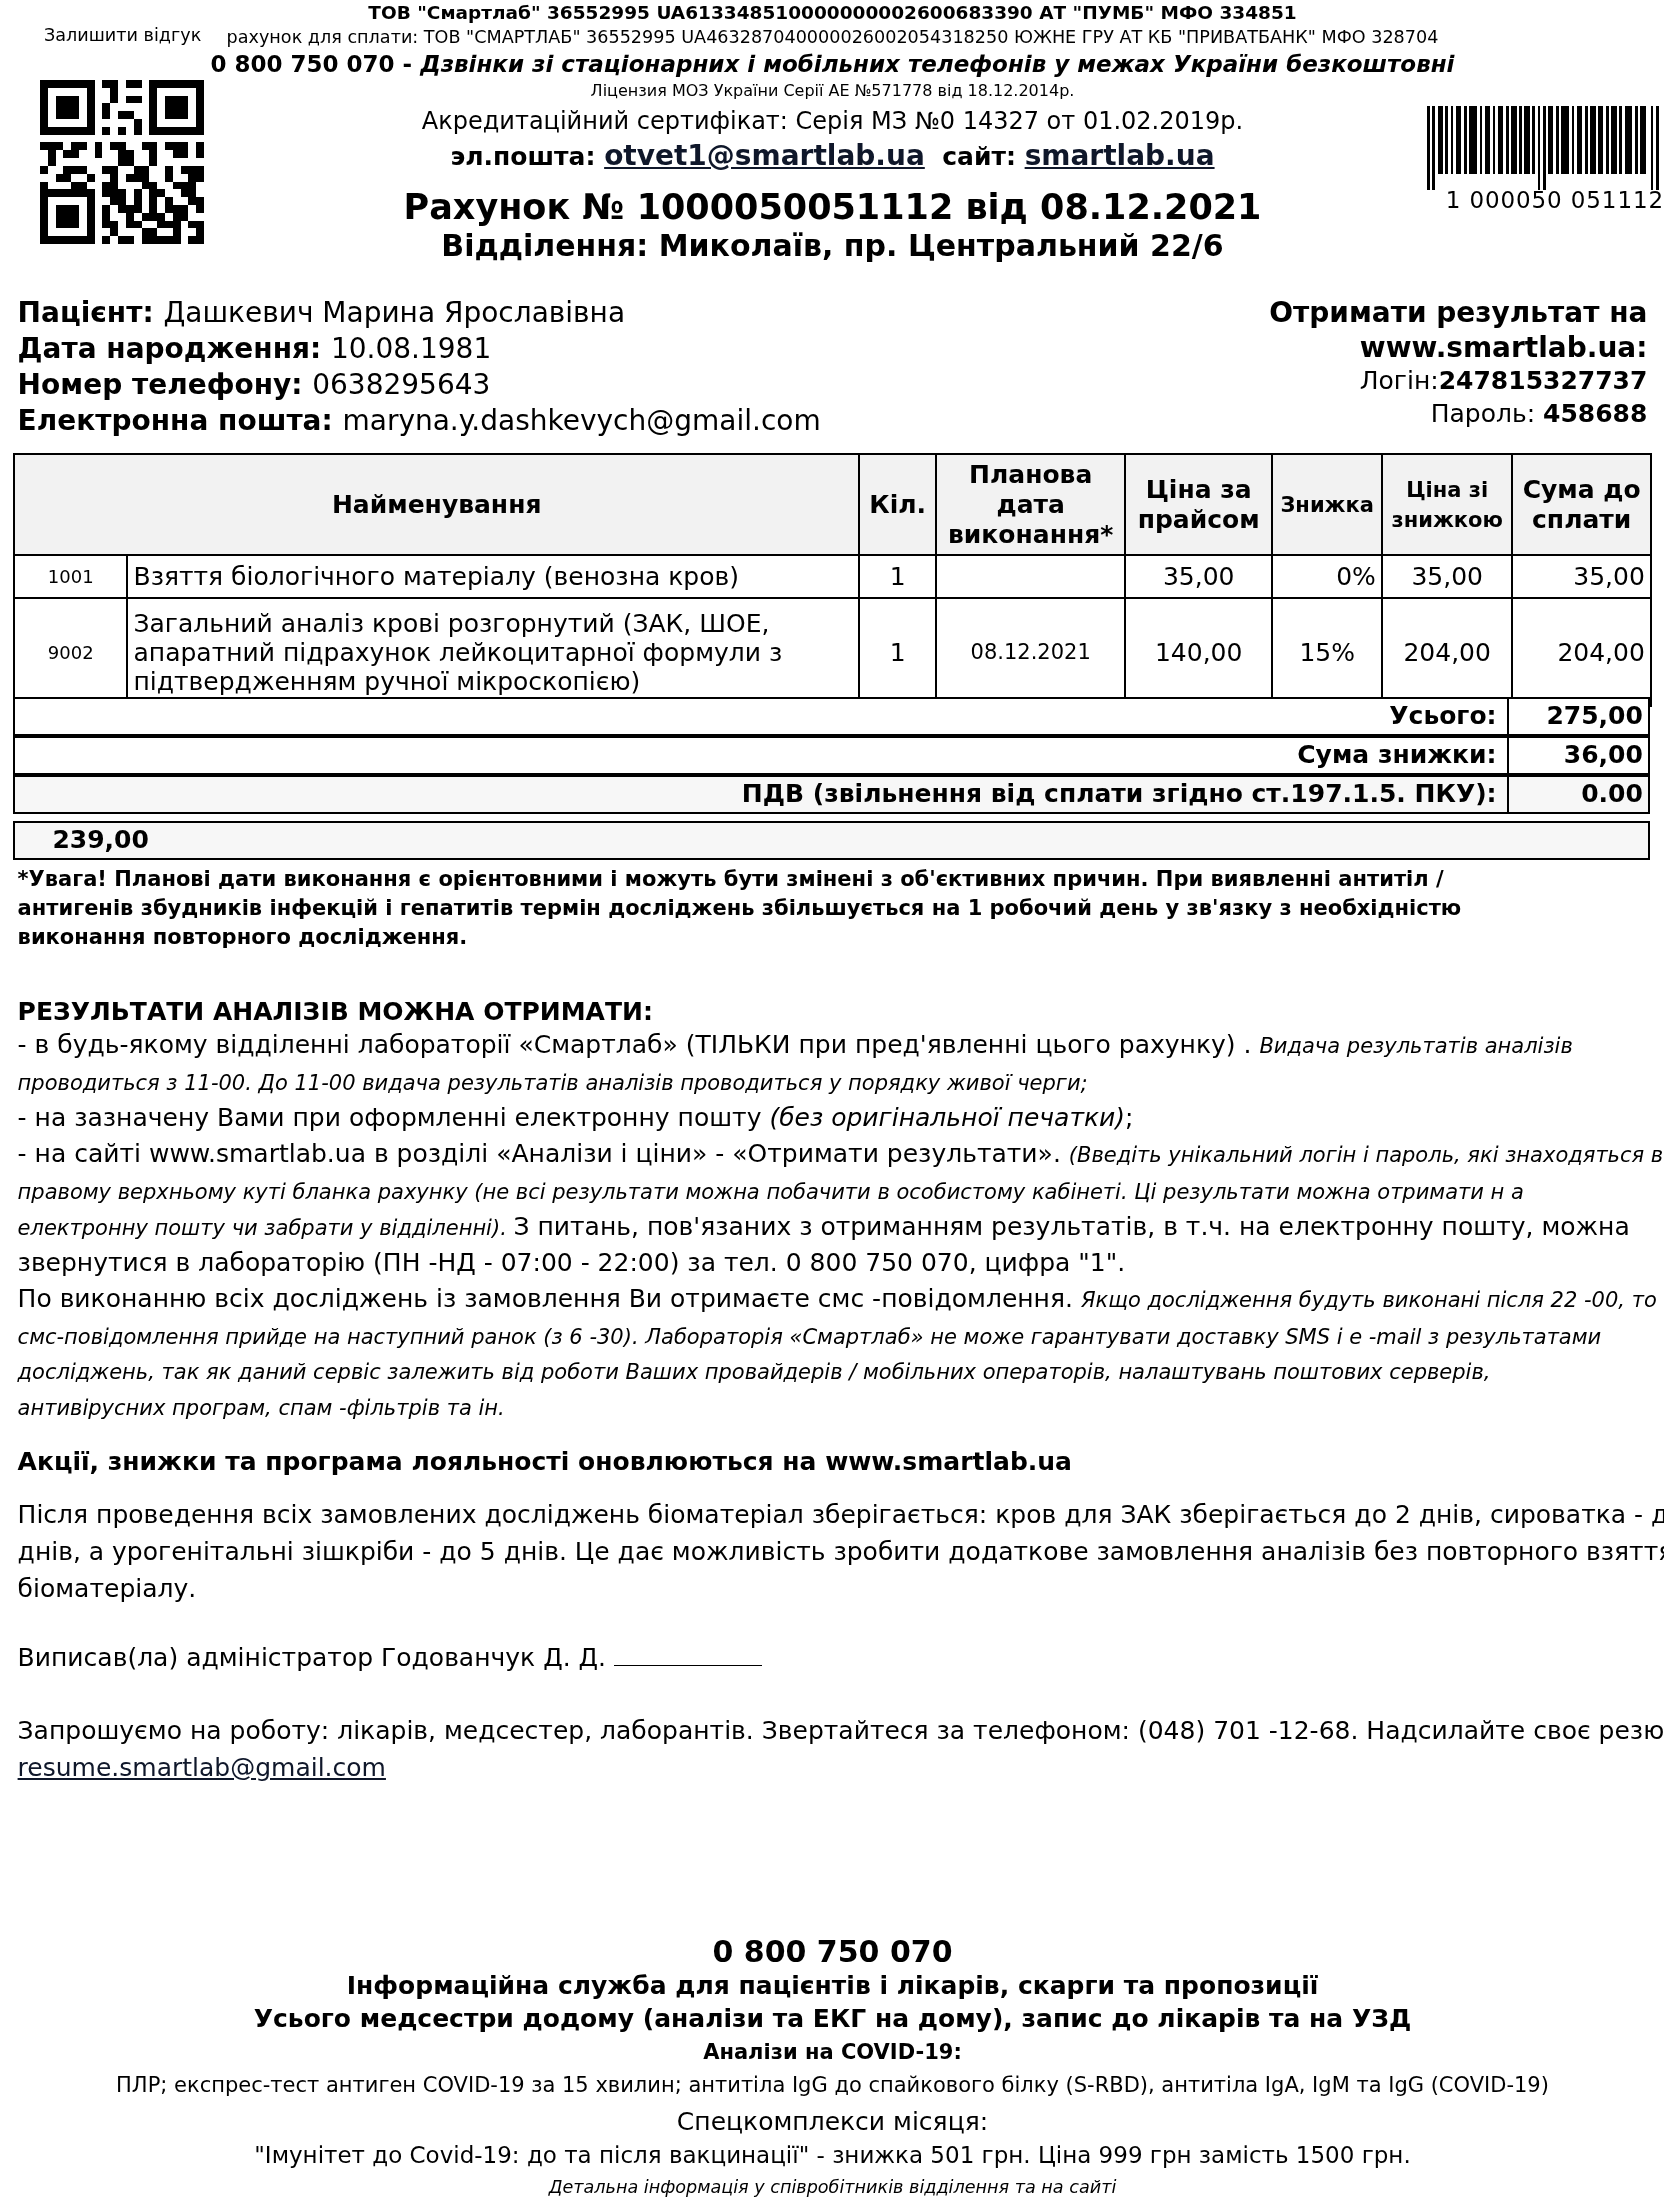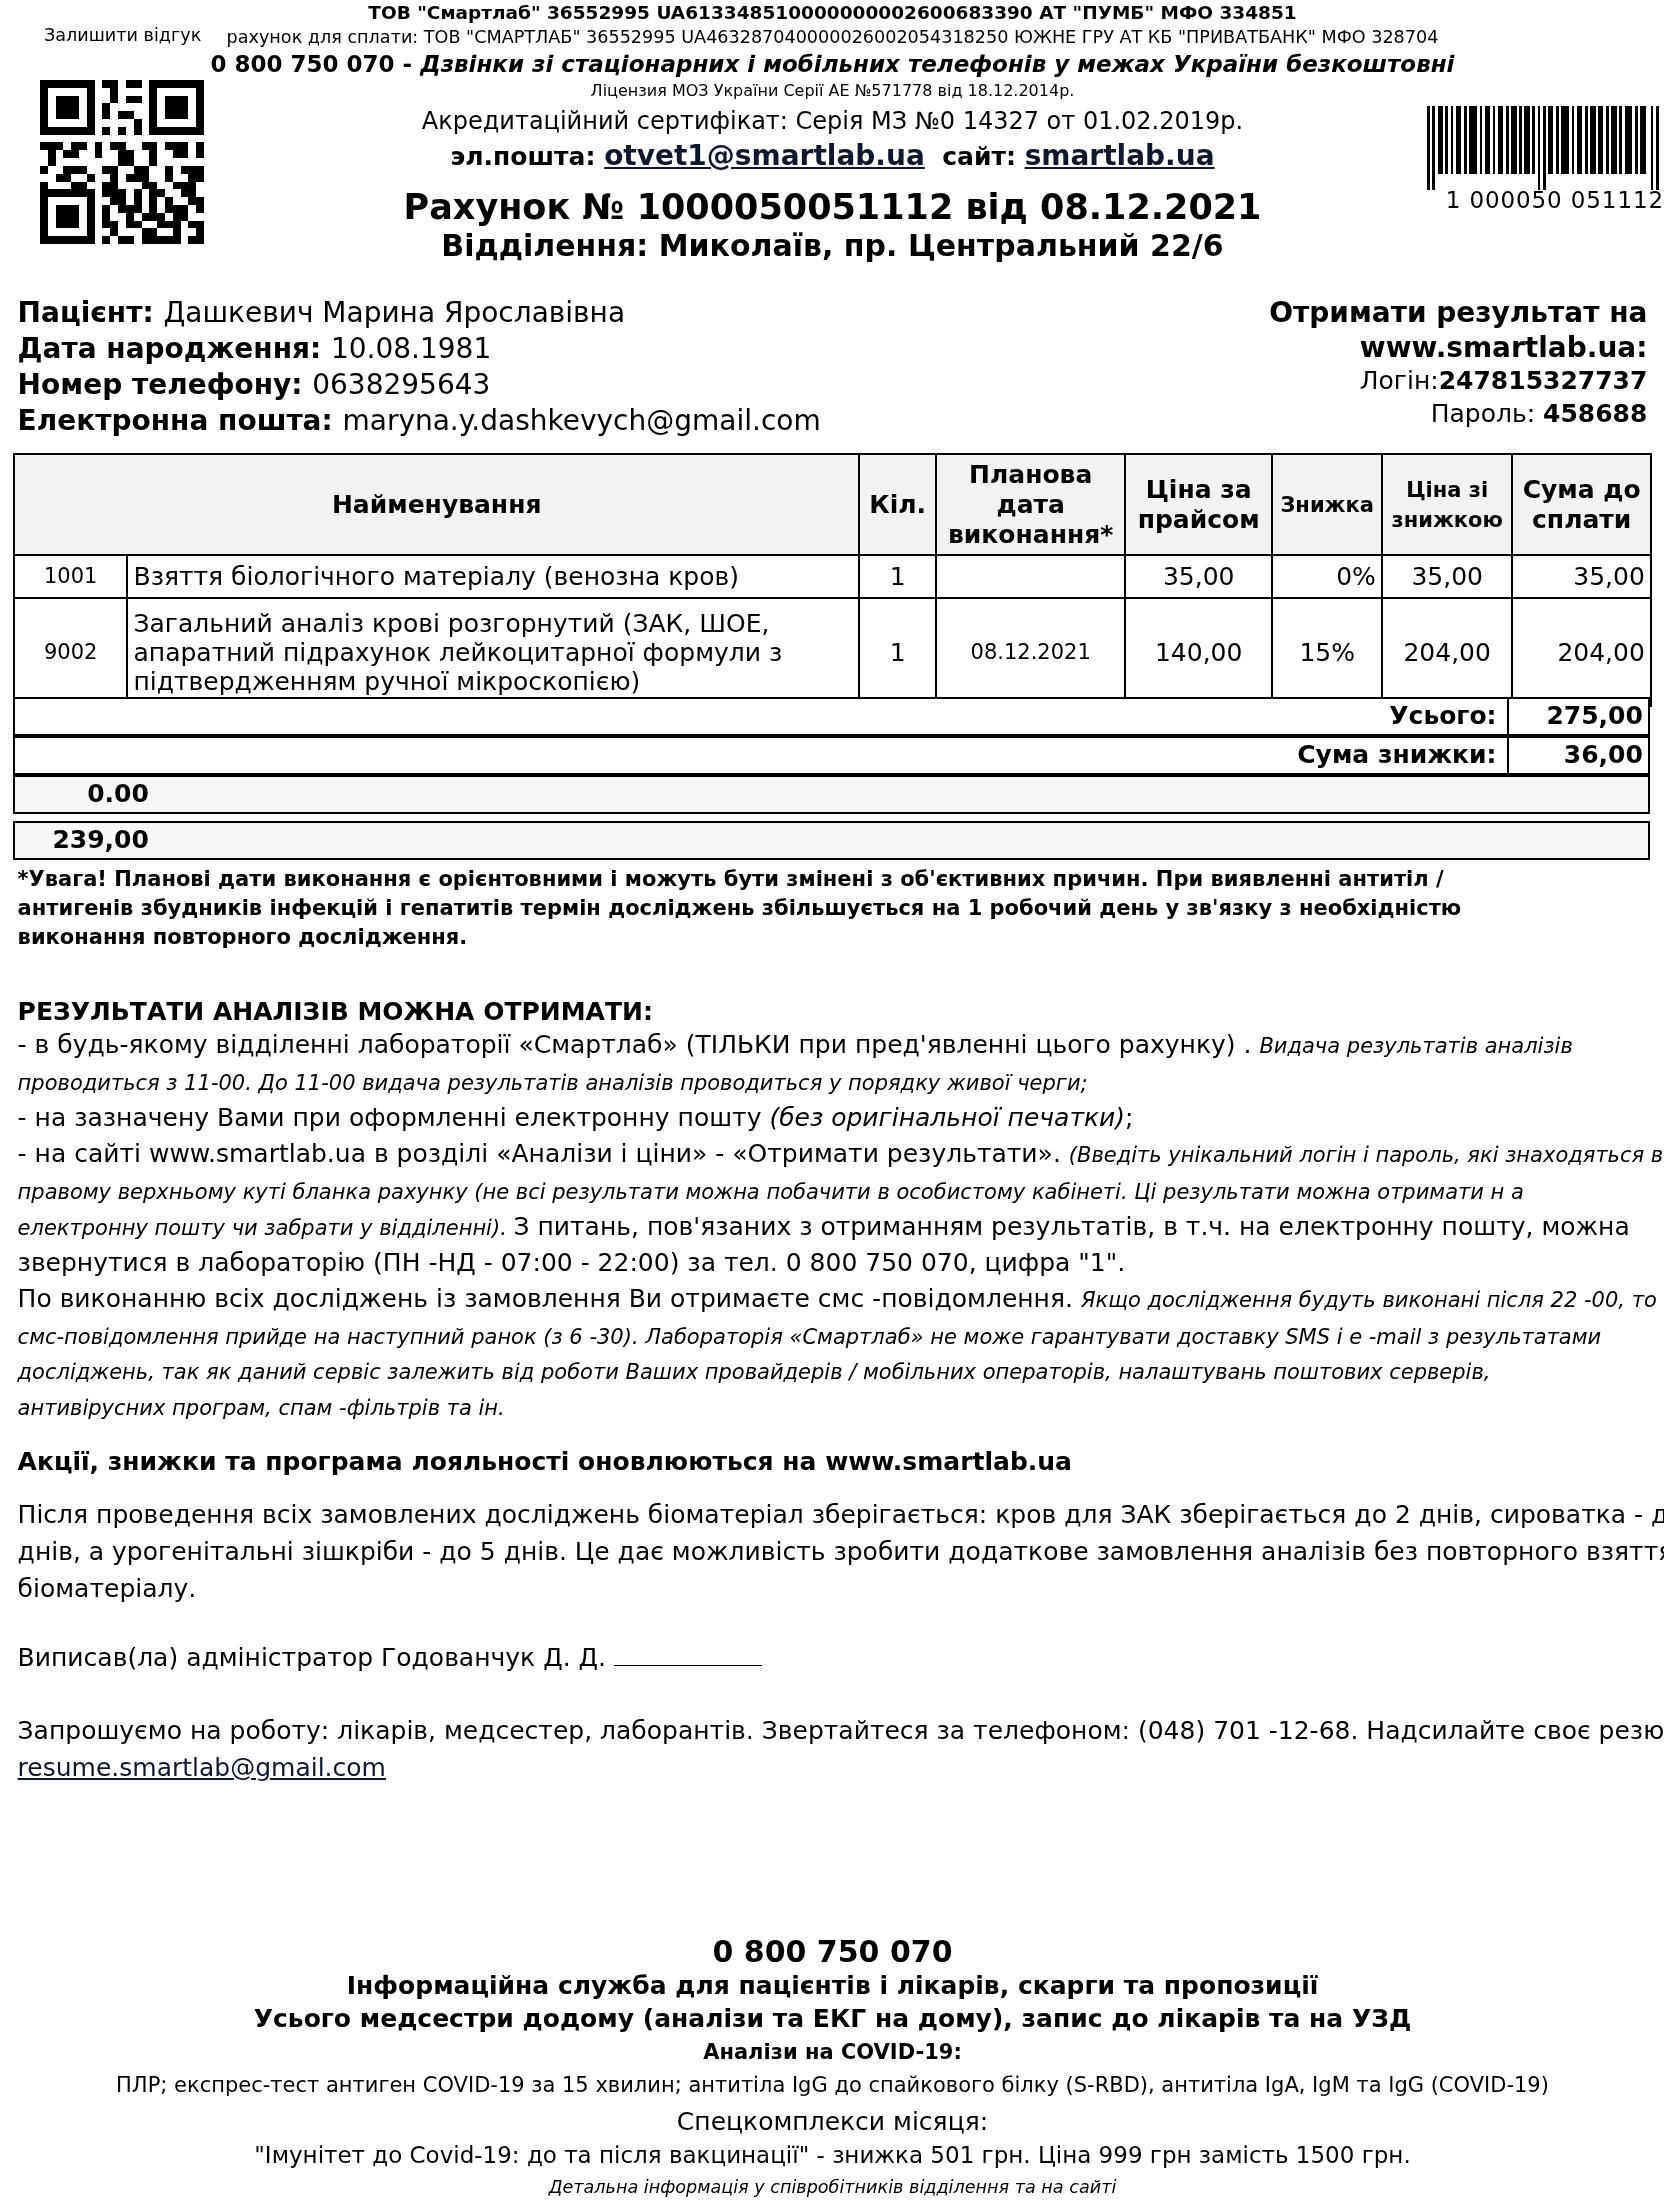--- a/index.html
+++ b/index.html
@@ -37,21 +37,21 @@
   #r3 { top: 366px; font-size: 25px; }
   #r4 { top: 399px; font-size: 25px; }
 
   
   #items { left: 13.2px; top: 453px; width: 1637px; border-collapse: collapse; table-layout: fixed; }
   #items td, #items th { border: 2.6px solid #000; font-size: 25px; padding: 0 5.3px; }
   #items th { background: #f2f2f2; font-weight: bold; text-align: center; height: 101px; line-height: 30px; }
   #items td { text-align: center; line-height: 29px; }
   #items td.name { text-align: left; }
   #items td.r { text-align: right; }
-  #items td.code { font-size: 21px; }
+  #items td.code { font-size: 18px; }
   #items td.date { font-size: 21px; }
   #items tr.row1 td { height: 43px; }
   #items tr.row2 td { height: 108px; }
 
   .tot { left: 13.2px; width: 1637px; height: 39px; display: flex; border: 2.6px solid #000; background: #fff; }
   .tot .tl { flex: 1; text-align: right; padding-right: 10.6px; font-size: 25px; font-weight: bold; line-height: 34px; border-right: 2.6px solid #000; }
   .tot .tv { width: 139px; text-align: right; padding-right: 5.3px; font-size: 25px; font-weight: bold; line-height: 34px; }
   #t1 { top: 697px; } #t2 { top: 736px; } #t3 { top: 775px; background: #f7f7f7; }
   #t4 { top: 821px; background: #f7f7f7; }
 
@@ -283,20 +283,21 @@
 
 <div id="t1" class="abs tot">
     <div class="tl">Усього:</div>
     <div class="tv">275,00</div>
   </div>
 <div id="t2" class="abs tot">
     <div class="tl">Сума знижки:</div>
     <div class="tv">36,00</div>
   </div>
 <div id="t3" class="abs tot">
+    <div class="tl">ПДВ (звільнення від сплати згідно ст.197.1.5. ПКУ):</div>
     <div class="tv">0.00</div>
   </div>
 <div id="t4" class="abs tot">
     <div class="tv">239,00</div>
   </div>
 
 <div id="note" class="abs">*Увага! Планові дати виконання  є орієнтовними і можуть бути змінені з об'єктивних причин. При виявленні антитіл / антигенів збудників інфекцій і гепатитів термін досліджень збільшується на 1 робочий день у зв'язку з необхідністю виконання повторного дослідження.</div>
 <div id="results-title" class="abs">РЕЗУЛЬТАТИ АНАЛІЗІВ МОЖНА ОТРИМАТИ:</div>
 
 <div id="l1" class="abs bl"><span>- в будь-якому відділенні лабораторії «Смартлаб» (ТІЛЬКИ при пред'явленні цього рахунку)  . </span><span class="it">Видача результатів аналізів</span></div>

